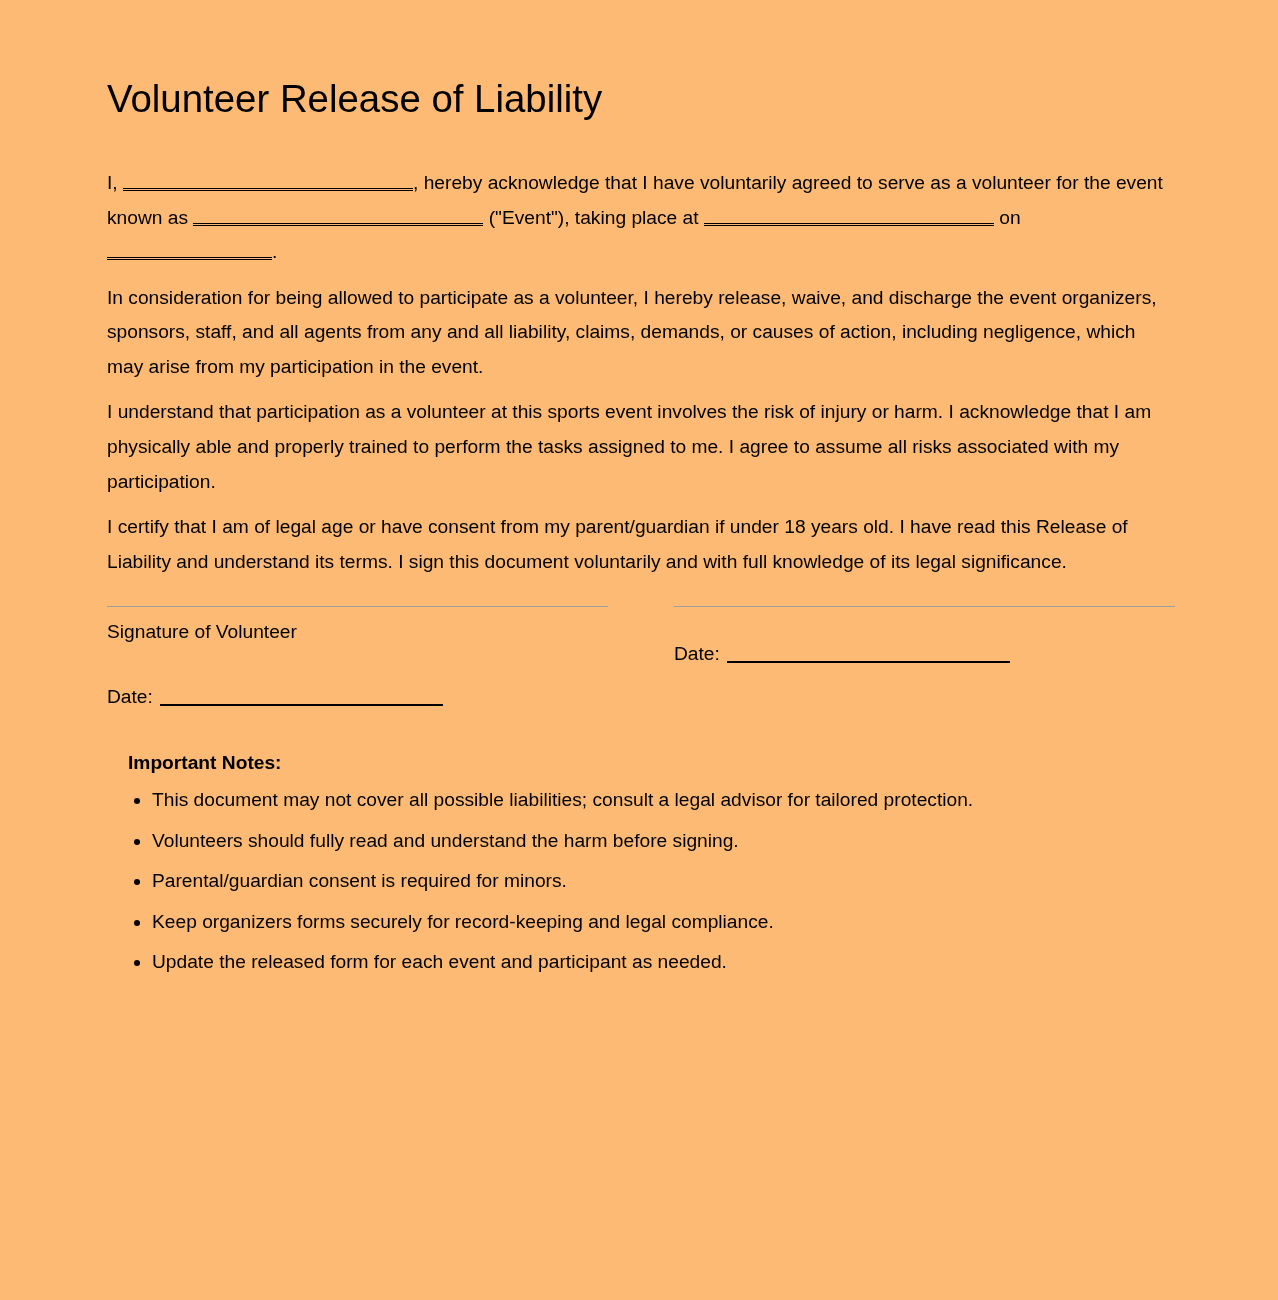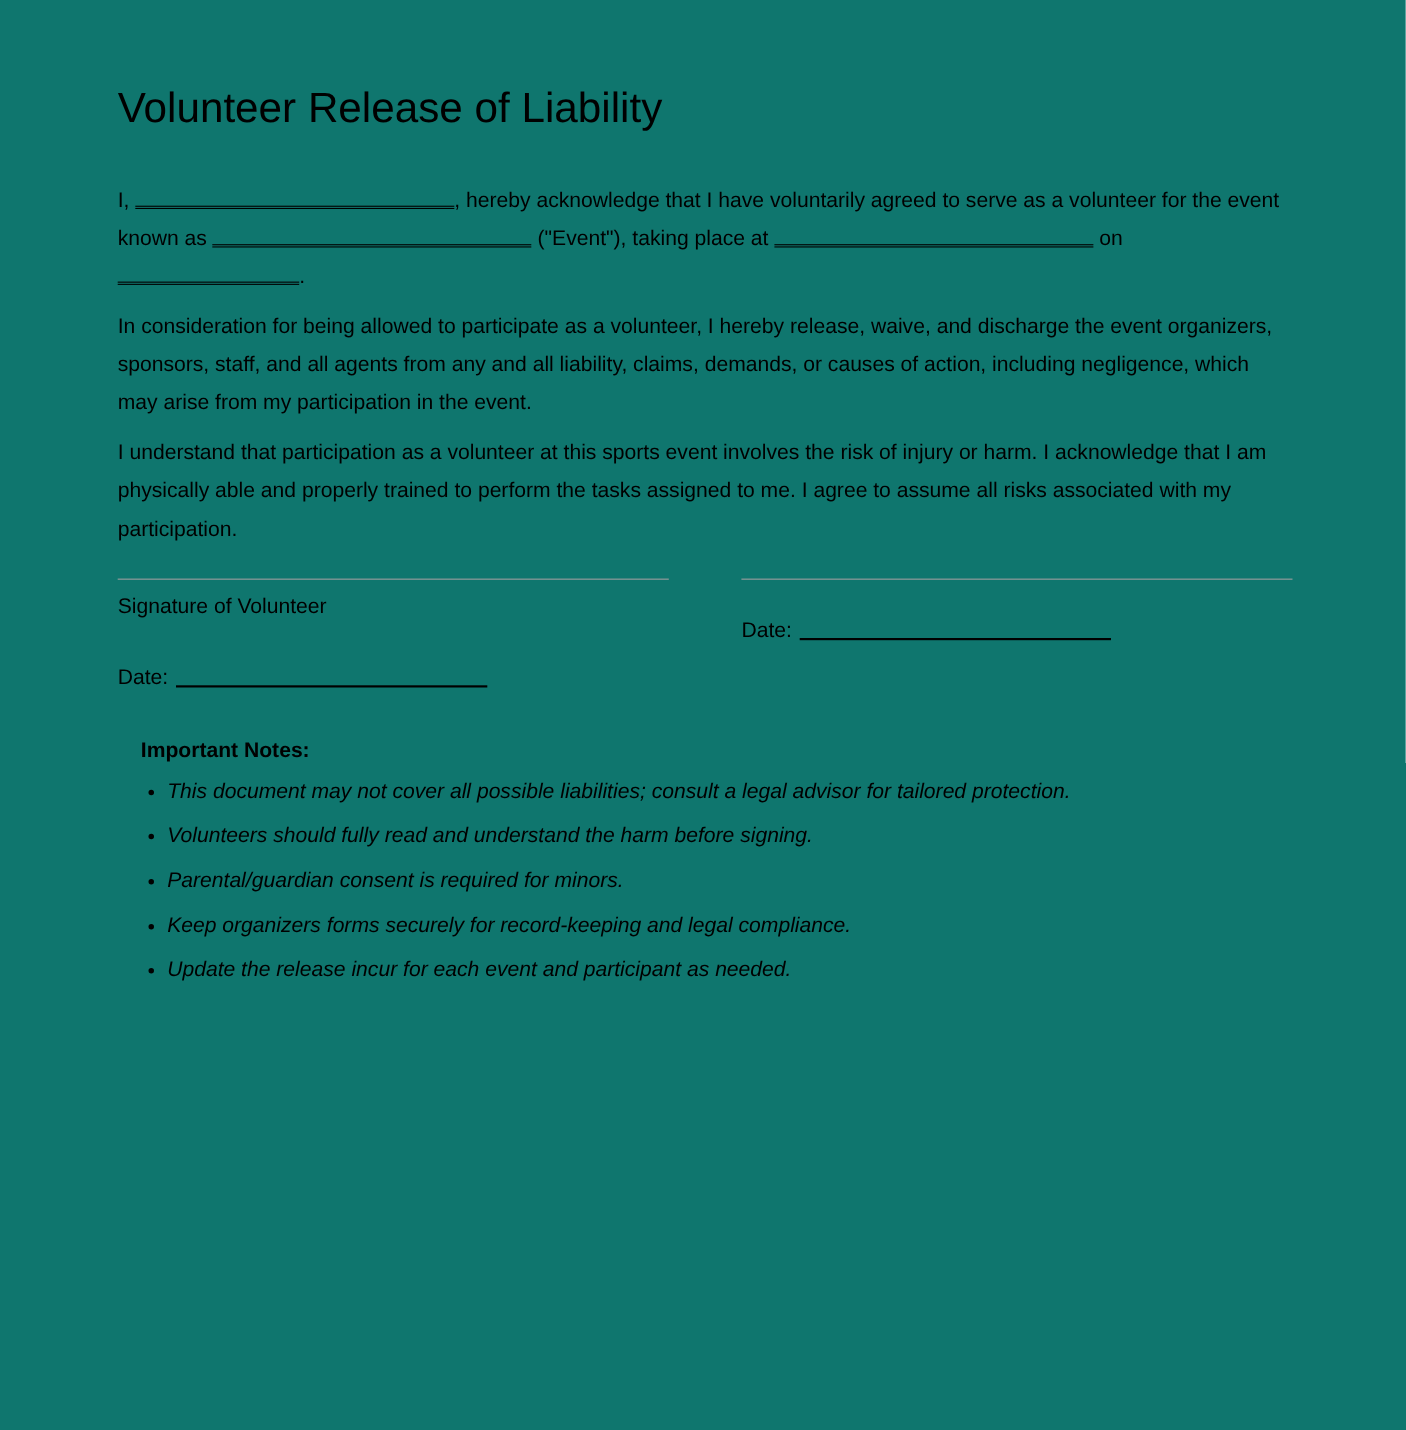--- a/index.html
+++ b/index.html
@@ -1,20 +1,20 @@
 <!DOCTYPE html>
 <html><head>
 <meta charset="utf-8">
 <style>
   * { box-sizing: border-box; }
   html, body { margin: 0; padding: 0; background: #ffffff; }
   .page {
     width: 1278px;
     height: 1300px;
-    background: #0f766e;
+    background: #fdba74;
     overflow: hidden;
     font-family: "Liberation Sans", "DejaVu Sans", sans-serif;
     color: #000000;
   }
   .doc {
     width: 1068px;
     margin-left: 107px;
     padding-top: 76px;
     font-size: 19.2px;
     line-height: 1.8;
@@ -65,52 +65,53 @@
     margin-left: 7px;
   }
   
   .notes { padding-left: 21px; margin-top: 32px; }
   .notes-heading { font-weight: 700; margin: 0; }
   ul.notes-list {
     margin: 2px 0 0 0;
     padding-left: 24px;
     list-style: disc;
   }
-  ul.notes-list li { margin-bottom: 6px; font-style: italic; }
+  ul.notes-list li { margin-bottom: 6px; }
 </style>
 </head>
 <body>
 
 <div class="page">
   <div class="doc">
 
     <h1 class="title">Volunteer Release of Liability</h1>
 
     <p class="para intro"><span>I, </span><span class="blank b-name"></span><span>, hereby acknowledge that I have voluntarily agreed to serve as a volunteer for the event known as </span><span class="blank b-event"></span><span> ("Event"), taking place at </span><span class="blank b-location"></span><span> on </span><span class="blank b-date"></span><span>.</span></p>
 
     <p class="para">In consideration for being allowed to participate as a volunteer, I hereby release, waive, and discharge the event organizers, sponsors, staff, and all agents from any and all liability, claims, demands, or causes of action, including negligence, which may arise from my participation in the event.</p>
     <p class="para">I understand that participation as a volunteer at this sports event involves the risk of injury or harm. I acknowledge that I am physically able and properly trained to perform the tasks assigned to me. I agree to assume all risks associated with my participation.</p>
+    <p class="para">I certify that I am of legal age or have consent from my parent/guardian if under 18 years old. I have read this Release of Liability and understand its terms. I sign this document voluntarily and with full knowledge of its legal significance.</p>
 
     <div class="sig-row">
       <div class="sig-col">
         <div class="sig-line"></div>
         <div class="sig-label">Signature of Volunteer</div>
         <div class="date-row"><span>Date:</span><span class="date-blank"></span></div>
       </div>
       <div class="sig-col">
         <div class="sig-line"></div>
         <div class="date-row"><span>Date:</span><span class="date-blank"></span></div>
       </div>
     </div>
 
     <div class="notes">
       <p class="notes-heading">Important Notes:</p>
       <ul class="notes-list">
         <li>This document may not cover all possible liabilities; consult a legal advisor for tailored protection.</li>
         <li>Volunteers should fully read and understand the harm before signing.</li>
         <li>Parental/guardian consent is required for minors.</li>
         <li>Keep organizers forms securely for record-keeping and legal compliance.</li>
-        <li>Update the release incur for each event and participant as needed.</li>
+        <li>Update the released form for each event and participant as needed.</li>
       </ul>
     </div>
 
   </div>
 </div>
 
 </body></html>

